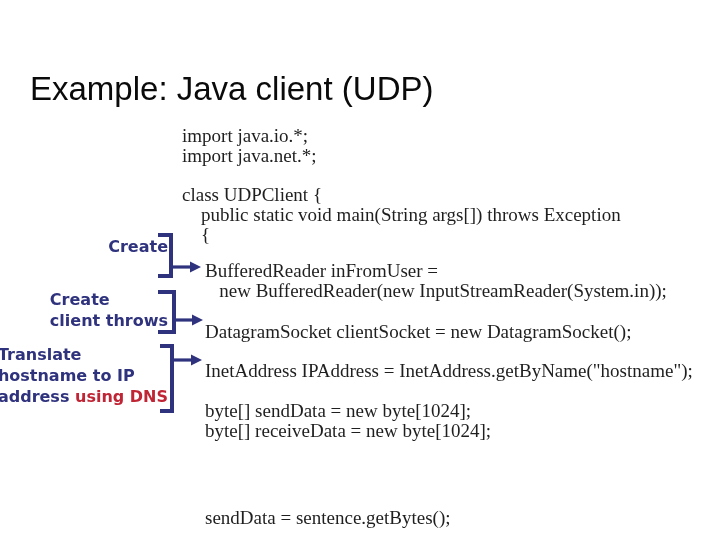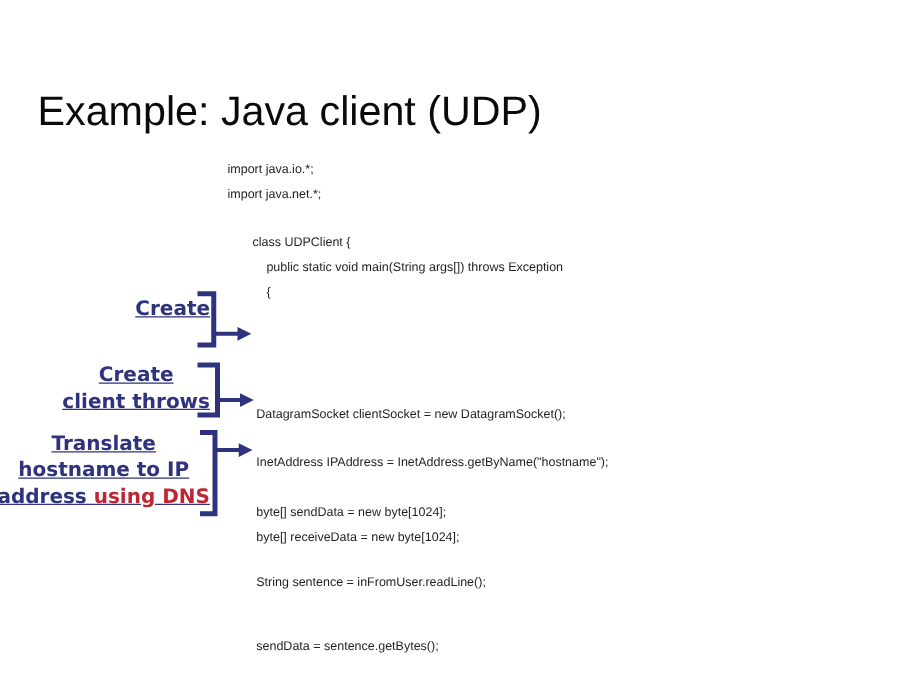--- a/index.html
+++ b/index.html
@@ -30,45 +30,44 @@
     text-align: left;
     font-family: "Liberation Sans", sans-serif;
     font-size: 33px;
     font-weight: 400;
     color: var(--title-text);
     white-space: nowrap;
     margin-left: 30px;
   }
   .code-block {
     position: absolute;
-    font-family: Liberation Sans, sans-serif;
-    font-size: 10px;
+    font-family: Liberation Serif, serif;
+    font-size: 19px;
     line-height: 20px;
     color: var(--code-text);
     white-space: pre;
   }
   #cb-0 { left: 182px; top: 126px; }
-  #cb-1 { left: 182px; top: 185px; margin-left: 20px; }
+  #cb-1 { left: 182px; top: 185px; }
   #cb-2 { left: 205px; top: 261px; }
   #cb-3 { left: 205px; top: 322px; }
   #cb-4 { left: 205px; top: 361px; }
   #cb-5 { left: 205px; top: 401px; }
   #cb-6 { left: 205px; top: 457px; }
   #cb-7 { left: 205px; top: 508px; }
   .annotation {
     position: absolute;
     right: 552px;
-    text-align: center;
+    text-align: left;
     font-family: "DejaVu Sans", sans-serif;
     font-weight: bold;
     font-size: 16px;
     line-height: 21px;
     color: var(--annotation-navy);
     white-space: nowrap;
-    text-decoration: underline;
   }
   #ann-0 { top: 236px; }
   #ann-1 { top: 289px; }
   #ann-2 { top: 344px; }
   .annotation .hl { color: var(--annotation-red); margin-top: 16px; }
   .connector-overlay {
     position: absolute;
     left: 0; top: 0;
     width: 720px; height: 540px;
     pointer-events: none;
@@ -94,25 +93,26 @@
 
 <div class="slide">
 
   <h1 class="title">Example: Java client (UDP)</h1>
 
   <div class="code-block" id="cb-0">import java.io.*;
 import java.net.*;</div>
   <div class="code-block" id="cb-1">class UDPClient {
     public static void main(String args[]) throws Exception
     {</div>
+  <div class="code-block" id="cb-2">BufferedReader inFromUser =
+   new BufferedReader(new InputStreamReader(System.in));</div>
   <div class="code-block" id="cb-4">InetAddress IPAddress = InetAddress.getByName("hostname");</div>
   <div class="code-block" id="cb-3">DatagramSocket clientSocket = new DatagramSocket();</div>
   <div class="code-block" id="cb-5">byte[] sendData = new byte[1024];
 byte[] receiveData = new byte[1024];</div>
-  <div class="code-block" id="cb-6">String sentence = inFromUser.readLine();</div>
   <div class="code-block" id="cb-7">sendData = sentence.getBytes();</div>
 
   <div class="annotation" id="ann-0">
     <div>Create</div>
   </div>
 
   <div class="annotation" id="ann-1">
     <div>Create</div>
     <div>client throws</div>
   </div>

